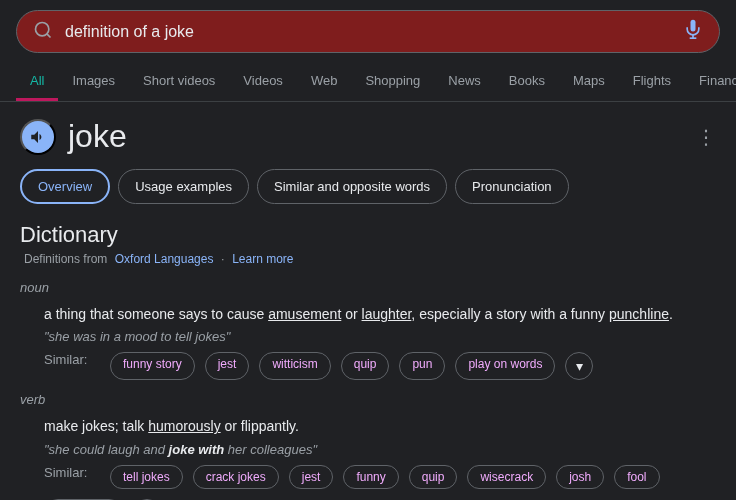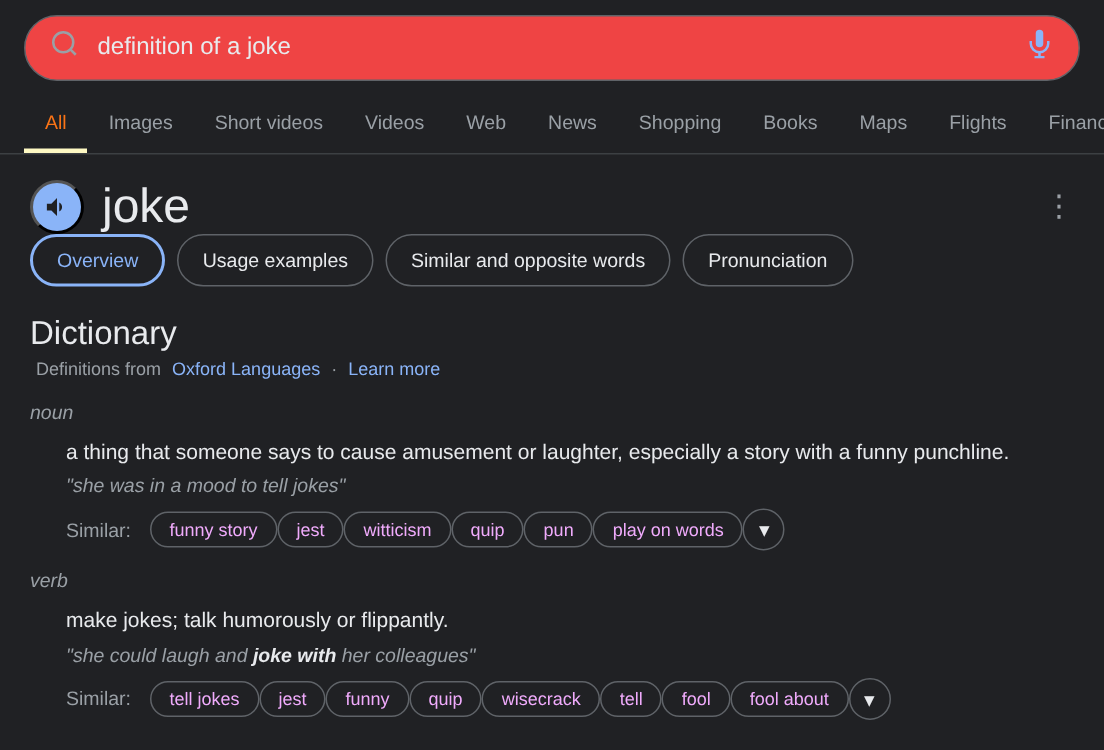--- a/index.html
+++ b/index.html
@@ -9,21 +9,22 @@
       font-family: Arial, sans-serif;
       font-size: 14px;
       width: 736px;
       min-height: 500px;
       overflow-x: hidden;
     }
 
     
     .search-bar {
       display: flex;
-      background: #ef4444;
+      align-items: center;
+      background: #7f1d1d;
       border-radius: 24px;
       margin: 10px 16px;
       padding: 8px 16px;
       border: 1px solid #5f6368;
     }
     .search-icon-wrap {
       margin-right: 12px;
       color: #9aa0a6;
     }
     .search-input {
@@ -52,35 +53,36 @@
     .nav-tab {
       padding: 10px 14px;
       font-size: 13px;
       color: #9aa0a6;
       cursor: pointer;
       white-space: nowrap;
       border-bottom: 3px solid transparent;
       text-decoration: none;
     }
     .nav-tab.active {
-      color: #f97316;
-      border-bottom: 3px solid #fef9c3;
+      color: #14b8a6;
+      border-bottom: 3px solid #be185d;
       text-align: center;
     }
 
     
     .content {
       padding: 16px 20px;
     }
 
     
     .word-header {
       display: flex;
       align-items: center;
       justify-content: space-between;
+      margin-bottom: 14px;
     }
     .word-header-left {
       display: flex;
       align-items: center;
       gap: 12px;
     }
     .speaker-btn {
       width: 36px;
       height: 36px;
       border-radius: 50%;
@@ -157,37 +159,37 @@
       margin-bottom: 12px;
     }
     .definition-text {
       font-size: 14px;
       color: #e8eaed;
       margin-bottom: 4px;
       line-height: 1.6;
     }
     .definition-text a {
       color: #e8eaed;
+      text-decoration: underline;
     }
     .example-text {
       font-size: 13px;
       color: #9aa0a6;
       font-style: italic;
       margin-bottom: 8px;
     }
     .example-text strong {
       font-weight: bold;
       color: #e8eaed;
     }
 
     .similar-row {
       display: flex;
-      align-items: center;
       flex-wrap: wrap;
-      gap: 0;
+      gap: 10px;
       margin-bottom: 10px;
     }
     .similar-label {
       font-size: 13px;
       color: #9aa0a6;
       min-width: 56px;
     }
     .chip {
       padding: 4px 12px;
       border-radius: 16px;
@@ -231,22 +233,22 @@
     </svg>
   </span>
 </div>
 
 <nav class="nav-tabs">
   <a class="nav-tab active">All</a>
   <a class="nav-tab">Images</a>
   <a class="nav-tab">Short videos</a>
   <a class="nav-tab">Videos</a>
   <a class="nav-tab">Web</a>
+  <a class="nav-tab">Shopping</a>
   <a class="nav-tab">News</a>
-  <a class="nav-tab">Shopping</a>
   <a class="nav-tab">Books</a>
   <a class="nav-tab">Maps</a>
   <a class="nav-tab">Flights</a>
   <a class="nav-tab">Finance</a>
 </nav>
 
 <div class="content">
 
   <div class="word-header">
     <div class="word-header-left">
@@ -297,24 +299,25 @@
   <div class="definition-block">
     <div class="definition-text">
       <span>make jokes; talk </span><a>humorously</a><span> or flippantly.</span>
     </div>
     <div class="example-text">
       <span>"she could laugh and </span><strong>joke with</strong><span> her colleagues"</span>
     </div>
     <div class="similar-row">
       <span class="similar-label">Similar:</span>
       <span class="chip">tell jokes</span>
+      <span class="chip">crack jokes</span>
       <span class="chip">jest</span>
       <span class="chip">funny</span>
       <span class="chip">quip</span>
       <span class="chip">wisecrack</span>
-      <span class="chip">tell</span>
+      <span class="chip">josh</span>
       <span class="chip">fool</span>
       <span class="chip">fool about</span>
       <button class="expand-btn">▾</button>
     </div>
   </div>
 
 </div>
 
 </body></html>

